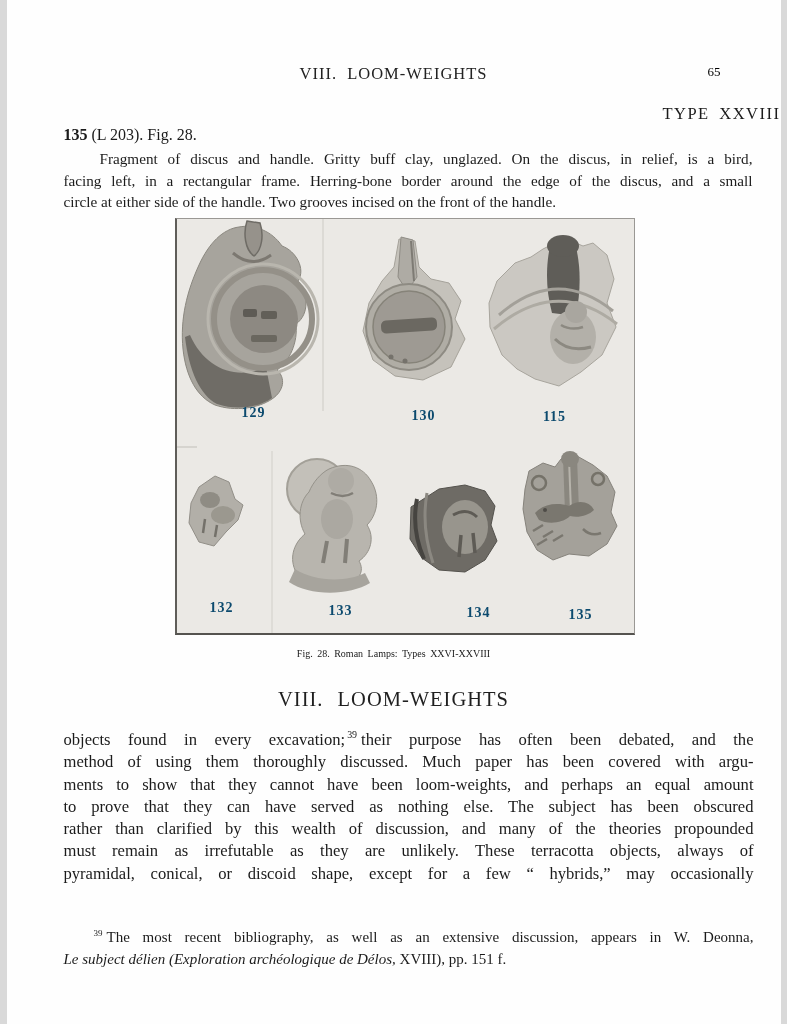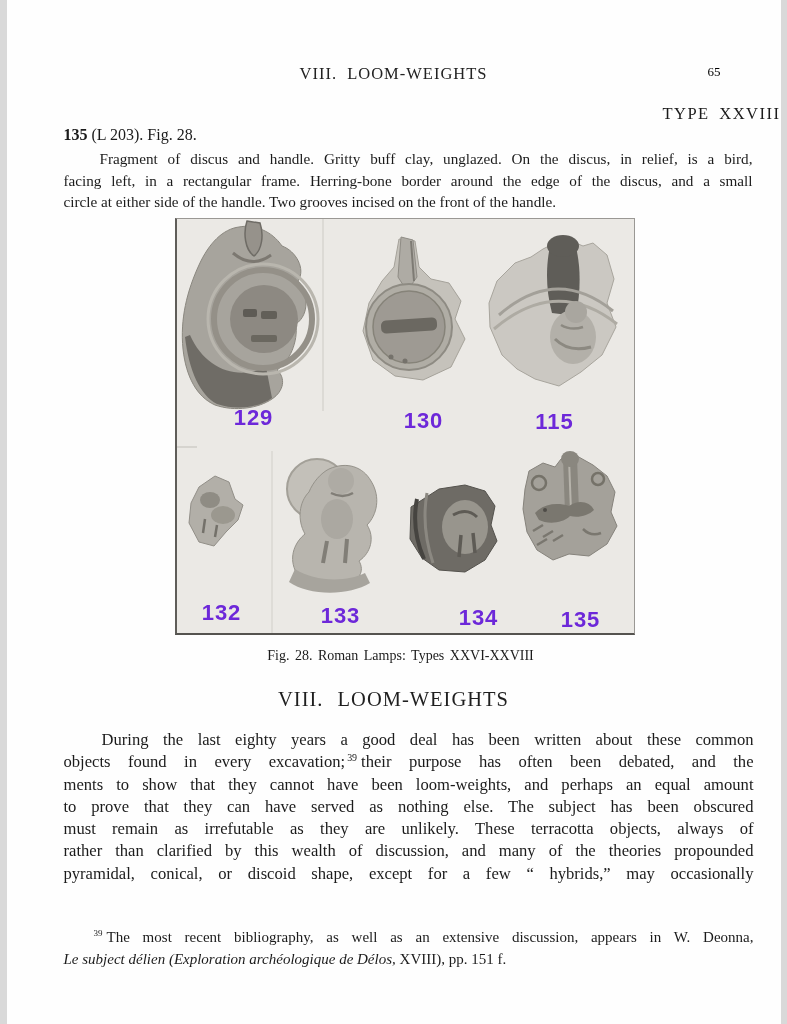--- a/index.html
+++ b/index.html
@@ -32,26 +32,26 @@
   .ind-entry{ text-indent:36px; }
   .ind-body{ text-indent:38px; }
   .plate{
     position:absolute; left:168px; top:218px; width:457px; height:414px;
     background:#ebe9e5;
     border:1px solid #9a9894; border-left:2px solid #5f5d59; border-bottom:2px solid #55534f;
   }
   .plate svg{ position:absolute; left:0; top:0; }
   .plate-label{
     position:absolute; transform:translateX(-50%);
-    font-family:Liberation Sans, sans-serif; font-size:22px; font-weight:600;
-    color:#6d28d9; letter-spacing:1px;
+    font-family:Liberation Serif, serif; font-size:14px; font-weight:600;
+    color:#0c4a6e; letter-spacing:1px;
   }
   .fig-caption{
-    position:absolute; top:648px; left:7px; width:100%; text-align:center;
-    font-size:14px; word-spacing:2px;
+    position:absolute; top:648px; left:0; width:100%; text-align:center;
+    font-size:10px; word-spacing:2px;
   }
   .section-heading{
     position:absolute; top:688px; left:0; width:100%; text-align:center;
     font-size:20.5px; letter-spacing:1px; word-spacing:8px; color:#1f1f1f;
   }
   .body-para{
     position:absolute; top:729px; left:57px; width:690px;
     font-size:16.6px; line-height:22.3px;
   }
   sup.fnref{
@@ -174,26 +174,26 @@
     <div class="plate-label" style="left:164px; top:384px;">133</div>
     <div class="plate-label" style="left:302px; top:386px;">134</div>
     <div class="plate-label" style="left:404px; top:388px;">135</div>
   </div>
 
   <div class="fig-caption">Fig. 28.  Roman Lamps: Types XXVI-XXVIII</div>
 
   <div class="section-heading">VIII.  LOOM-WEIGHTS</div>
 
   <div class="body-para">
-    <div class="jline ind-body">During the last eighty years a good deal has been written about these common</div>
     <div class="jline"><span>objects found in every excavation;</span><sup class="fnref">39</sup><span>their purpose has often been debated, and the</span></div>
+    <div class="jline">method of using them thoroughly discussed.  Much paper has been covered with argu-</div>
     <div class="jline">ments to show that they cannot have been loom-weights, and perhaps an equal amount</div>
     <div class="jline">to prove that they can have served as nothing else.  The subject has been obscured</div>
+    <div class="jline">rather than clarified by this wealth of discussion, and many of the theories propounded</div>
     <div class="jline">must remain as irrefutable as they are unlikely.  These terracotta objects, always of</div>
-    <div class="jline">rather than clarified by this wealth of discussion, and many of the theories propounded</div>
     <div class="jline">pyramidal, conical, or discoid shape, except for a few “ hybrids,” may occasionally</div>
   </div>
 
   <div class="footnote">
     <div class="jline ind-fn"><sup class="fnref">39</sup><span>The most recent bibliography, as well as an extensive discussion, appears in W. Deonna,</span></div>
     <div class="lline"><span class="it">Le subject délien (Exploration archéologique de Délos,</span><span> XVIII), pp. 151 f.</span></div>
   </div>
 
 </div>
 

